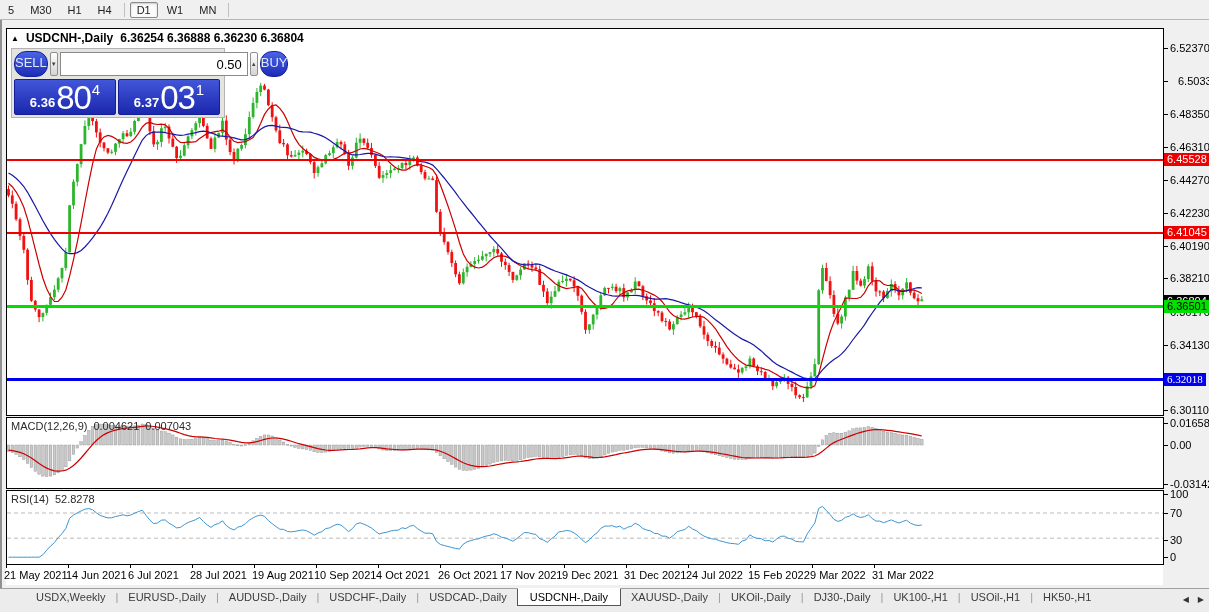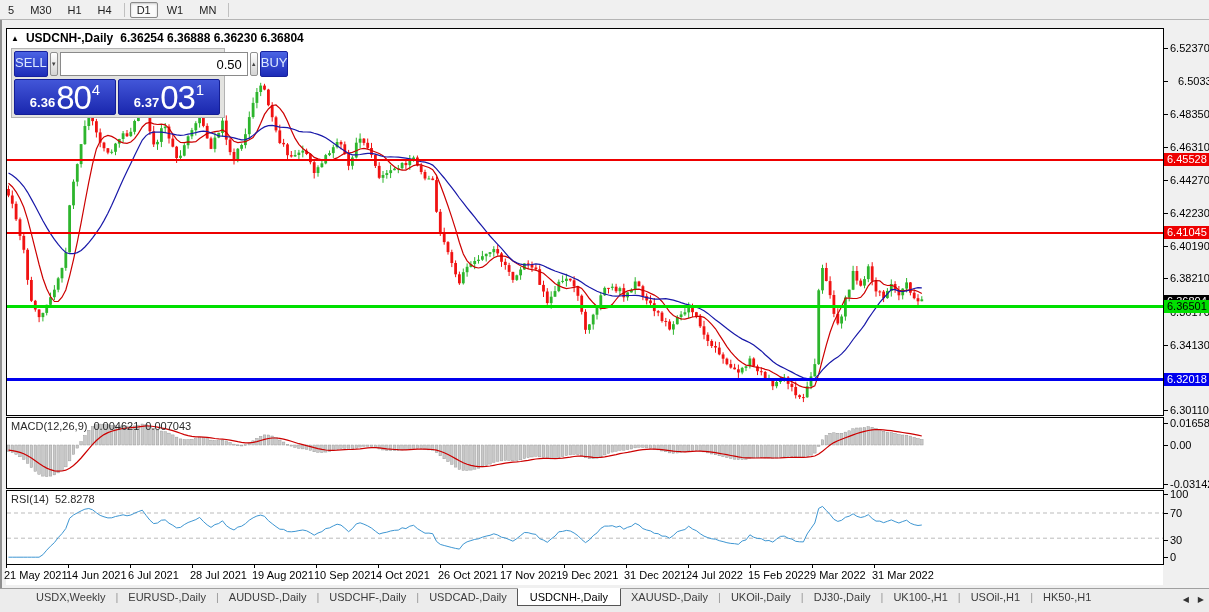--- a/index.html
+++ b/index.html
@@ -50,21 +50,21 @@
   .tab-sep{padding:2px 0;color:#999;}
   .tab.active{background:#fff;color:#000;border:1px solid #555;border-top:1px solid #fff;margin-top:-1px;padding:2px 12px;}
   .tab-arrows{position:absolute;right:5px;top:6px;display:flex;gap:9px;font-size:8px;color:#333;}
 
   
   #trade{position:absolute;left:4px;top:19px;width:214px;background:#e3e3e0;border:1px solid #b3b3b3;
     padding:2px;z-index:5;box-sizing:border-box;}
   .trow{display:flex;gap:2px;align-items:center;}
   .trow2{margin-top:2px;}
   .btn-trade{width:46px;height:24px;background:linear-gradient(#4a63e4,#1d2cb8);border:1px solid #16209c;
-    border-radius:2px;color:#dce8ff;font-size:13px;text-align:center;line-height:22px;}
+    border-radius:12px;color:#dce8ff;font-size:13px;text-align:center;line-height:22px;}
   .spin{width:15px;height:24px;background:linear-gradient(#ffffff,#d4d4d4);border:1px solid #8f8f8f;
     border-radius:2px;font-size:6px;color:#444;text-align:center;line-height:22px;box-sizing:border-box;}
   .vol{flex:1;height:24px;border:1px solid #8a8a8a;background:#fff;font-size:13px;text-align:right;
     padding:0 5px;font-family:"Liberation Sans",sans-serif;box-sizing:border-box;}
   .quote-box{width:102px;height:36px;background:linear-gradient(#4256d8,#1a27ae);border:1px solid #141e96;
     border-radius:2px;color:#fff;display:flex;align-items:flex-end;justify-content:center;box-sizing:border-box;}
   .q-small{font-size:13px;font-weight:bold;margin:0 1px 4px 0;}
   .q-big{font-size:33px;line-height:33px;letter-spacing:-1px;}
   .q-sup{font-size:15px;line-height:15px;margin:2px 0 0 1px;align-self:flex-start;}
 </style>
@@ -906,21 +906,21 @@
         <span>6.34130</span>
       </div>
       <div class="ax-item" style="top: 376.1px;">
         <span class="ax-tick"></span>
         <span>6.30110</span>
       </div>
       <div class="ax-badge b-red" style="top: 125.4px;"><span>6.45528</span></div>
       <div class="ax-badge b-red" style="top: 198.3px;"><span>6.41045</span></div>
       <div class="ax-badge b-black" style="top: 267.3px;"><span>6.36804</span></div>
       <div class="ax-badge b-green" style="top: 272.2px;"><span>6.36501</span></div>
-      <div class="ax-badge b-blue" style="top: 345.1px;"><span>6.32018</span></div>
+      <div class="ax-badge b-blue" style="top: 345.1px; font-family: Liberation Serif, serif;"><span>6.32018</span></div>
       <div class="ax-item" style="top: 388.5px;">
         <span class="ax-tick"></span>
         <span>0.016586</span>
       </div>
       <div class="ax-item" style="top: 410.5px;">
         <span class="ax-tick"></span>
         <span>0.00</span>
       </div>
       <div class="ax-item" style="top: 449.5px;">
         <span class="ax-tick"></span>

